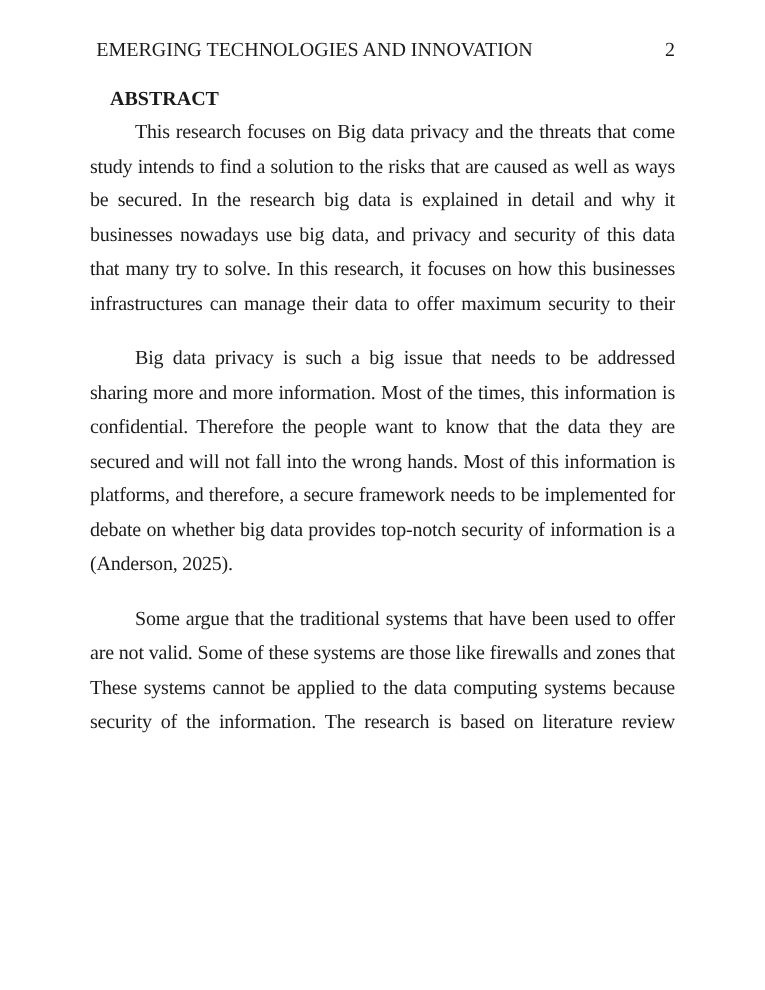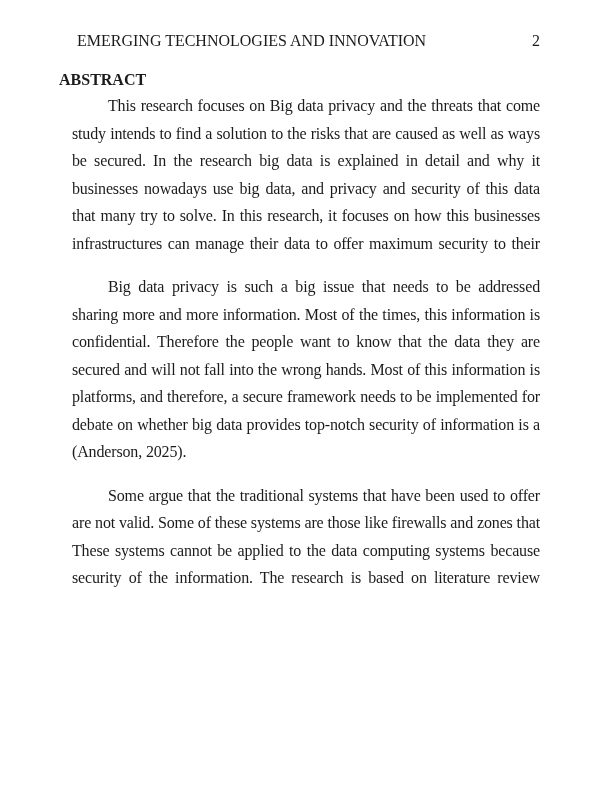--- a/index.html
+++ b/index.html
@@ -31,21 +31,21 @@
     font-size: 16px;
     line-height: 20px;
     white-space: nowrap;
   }
   .running-head {
     padding-left: 5px;
     text-align: center;
   }
   .section-title {
     position: absolute;
-    left: 59px;
+    left: 88px;
     top: 70px;
     margin: 0;
     font-size: 16px;
     font-weight: bold;
     line-height: 19px;
   }
   .body-text {
     position: absolute;
     left: 72px;
     top: 92px;

